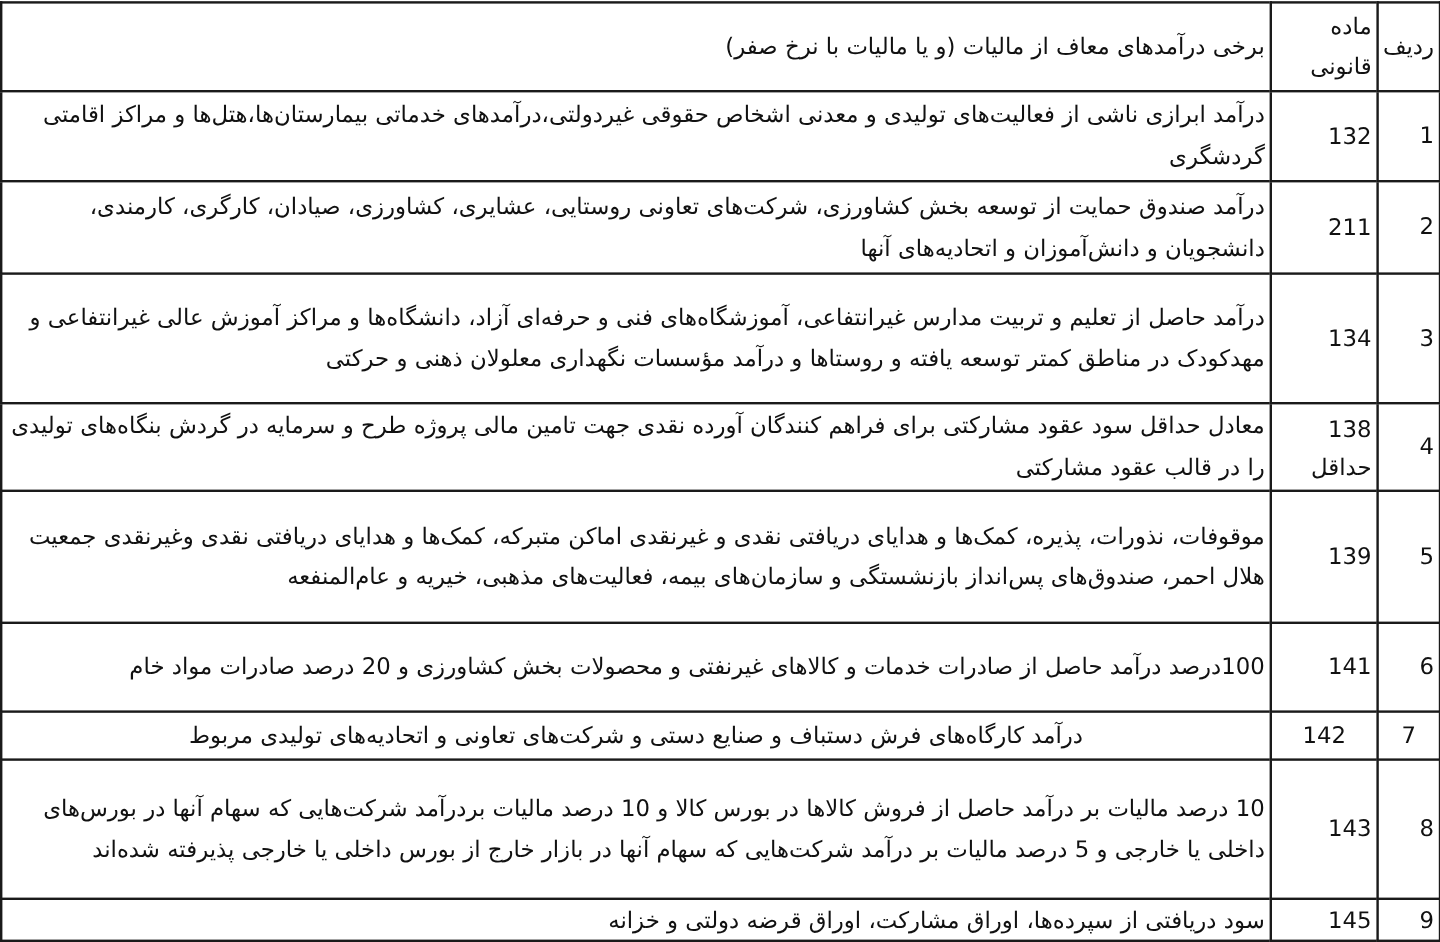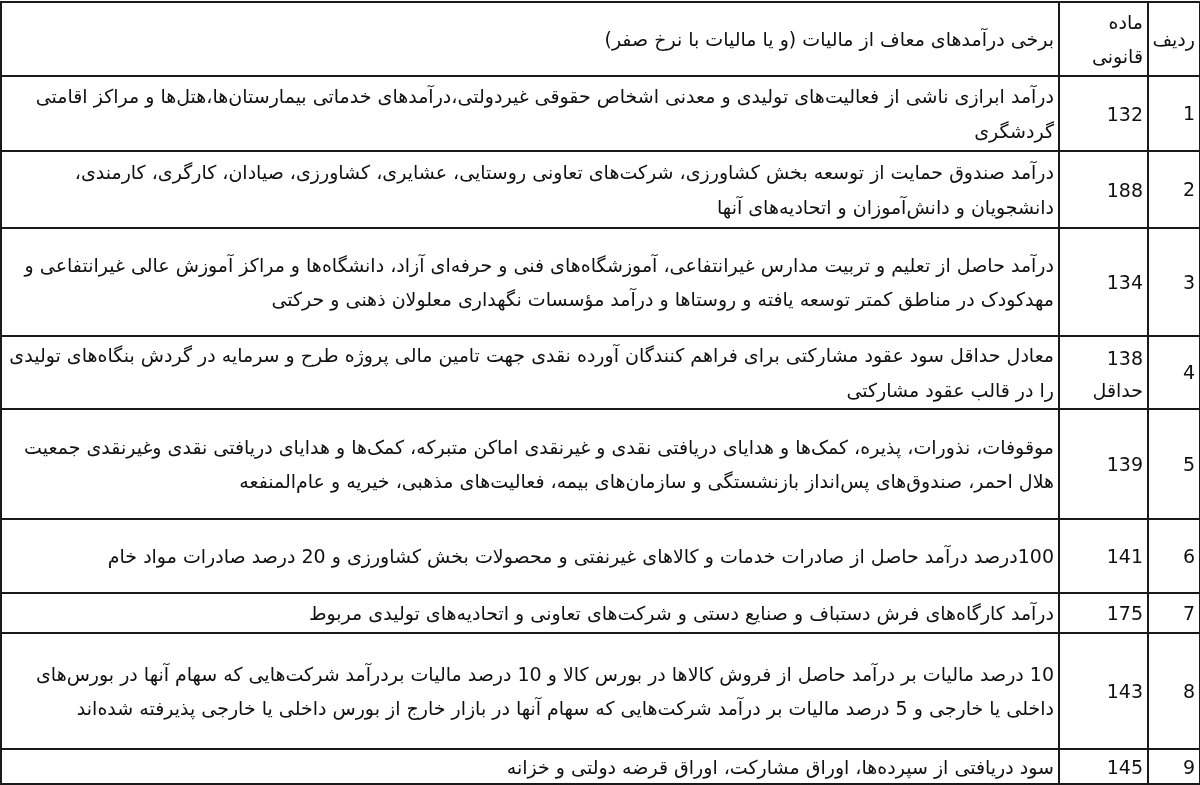--- a/index.html
+++ b/index.html
@@ -78,21 +78,21 @@
     tr.r1 { height: 75px; }
     tr.r2 { height: 77px; }
     tr.r3 { height: 108px; }
     tr.r4 { height: 73px; }
     tr.r5 { height: 110px; }
     tr.r6 { height: 74px; }
     tr.r7 { height: 40px; }
     tr.r8 { height: 116px; }
     tr.r9 { height: 35px; }
     tr.r9 td { line-height: 30px; padding-left: 28px; }
-    tr.r7 td { line-height: 34px; }
+    tr.r7 td { line-height: 34px; text-align: center; }
   </style>
 </head>
 <body>
 
 <div class="wrap">
   <table class="tax">
     <colgroup>
       <col class="c-row">
       <col class="c-art">
       <col class="c-desc">
@@ -108,21 +108,21 @@
       <tr class="r1">
         <td class="cell-row">1</td>
         <td class="cell-art">
           <span class="art-num">132</span>
         </td>
         <td class="cell-desc">درآمد ابرازی ناشی از فعالیت‌های تولیدی و معدنی اشخاص حقوقی غیردولتی،درآمدهای خدماتی بیمارستان‌ها،هتل‌ها و مراکز اقامتی گردشگری</td>
       </tr>
       <tr class="r2">
         <td class="cell-row">2</td>
         <td class="cell-art">
-          <span class="art-num">188</span>
+          <span class="art-num">211</span>
         </td>
         <td class="cell-desc">درآمد صندوق حمایت از توسعه بخش کشاورزی، شرکت‌های تعاونی روستایی، عشایری، کشاورزی، صیادان، کارگری، کارمندی، دانشجویان و دانش‌آموزان و اتحادیه‌های آنها</td>
       </tr>
       <tr class="r3">
         <td class="cell-row">3</td>
         <td class="cell-art">
           <span class="art-num">134</span>
         </td>
         <td class="cell-desc">درآمد حاصل از تعلیم و تربیت مدارس غیرانتفاعی، آموزشگاه‌های فنی و حرفه‌ای آزاد، دانشگاه‌ها و مراکز آموزش عالی غیرانتفاعی و مهدکودک در مناطق کمتر توسعه یافته و روستاها و درآمد مؤسسات نگهداری معلولان ذهنی و حرکتی</td>
       </tr>
@@ -144,21 +144,21 @@
       <tr class="r6">
         <td class="cell-row">6</td>
         <td class="cell-art">
           <span class="art-num">141</span>
         </td>
         <td class="cell-desc">100درصد درآمد حاصل از صادرات خدمات و کالاهای غیرنفتی و محصولات بخش کشاورزی و 20 درصد صادرات مواد خام</td>
       </tr>
       <tr class="r7">
         <td class="cell-row">7</td>
         <td class="cell-art">
-          <span class="art-num">175</span>
+          <span class="art-num">142</span>
         </td>
         <td class="cell-desc">درآمد کارگاه‌های فرش دستباف و صنایع دستی و شرکت‌های تعاونی و اتحادیه‌های تولیدی مربوط</td>
       </tr>
       <tr class="r8">
         <td class="cell-row">8</td>
         <td class="cell-art">
           <span class="art-num">143</span>
         </td>
         <td class="cell-desc">10 درصد مالیات بر درآمد حاصل از فروش کالاها در بورس کالا و 10 درصد مالیات بردرآمد شرکت‌هایی که سهام آنها در بورس‌های داخلی یا خارجی و 5 درصد مالیات بر درآمد شرکت‌هایی که سهام آنها در بازار خارج از بورس داخلی یا خارجی پذیرفته شده‌اند</td>
       </tr>

